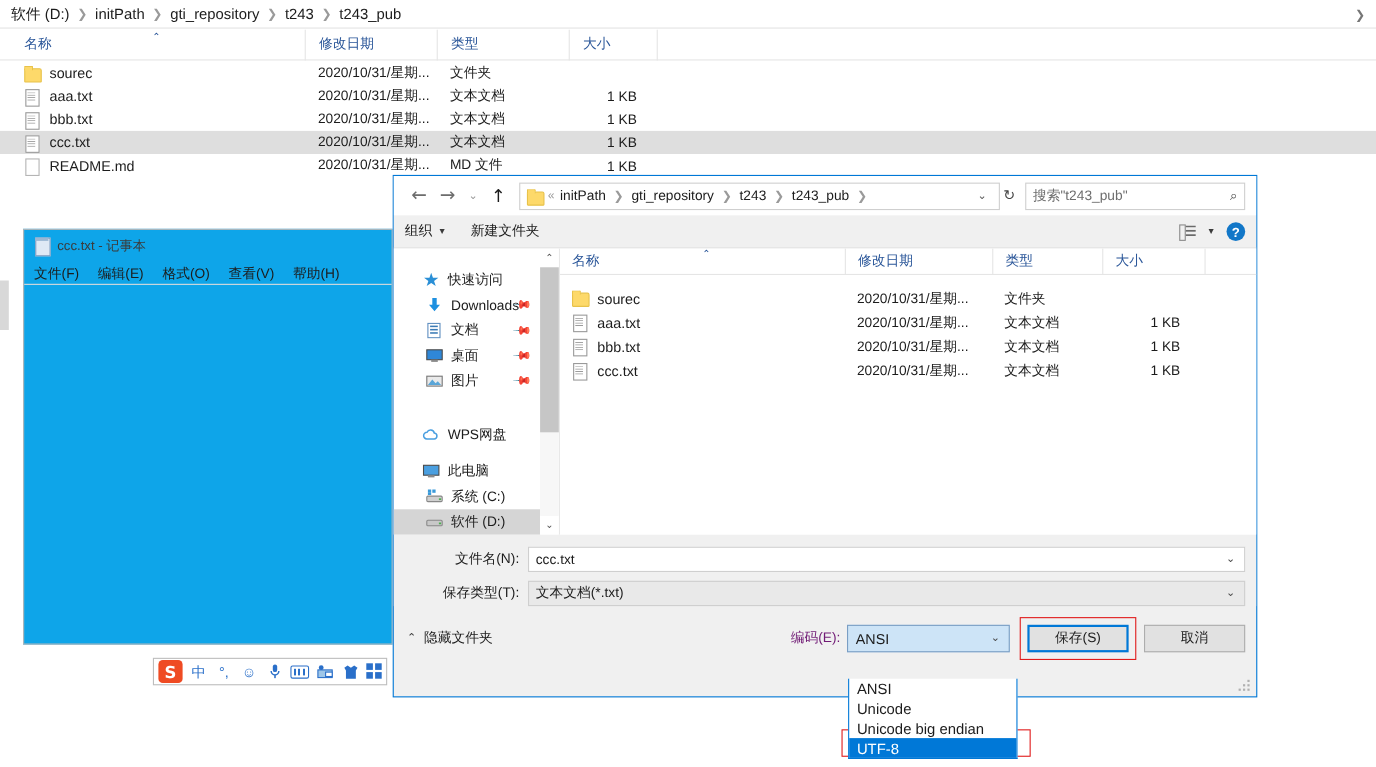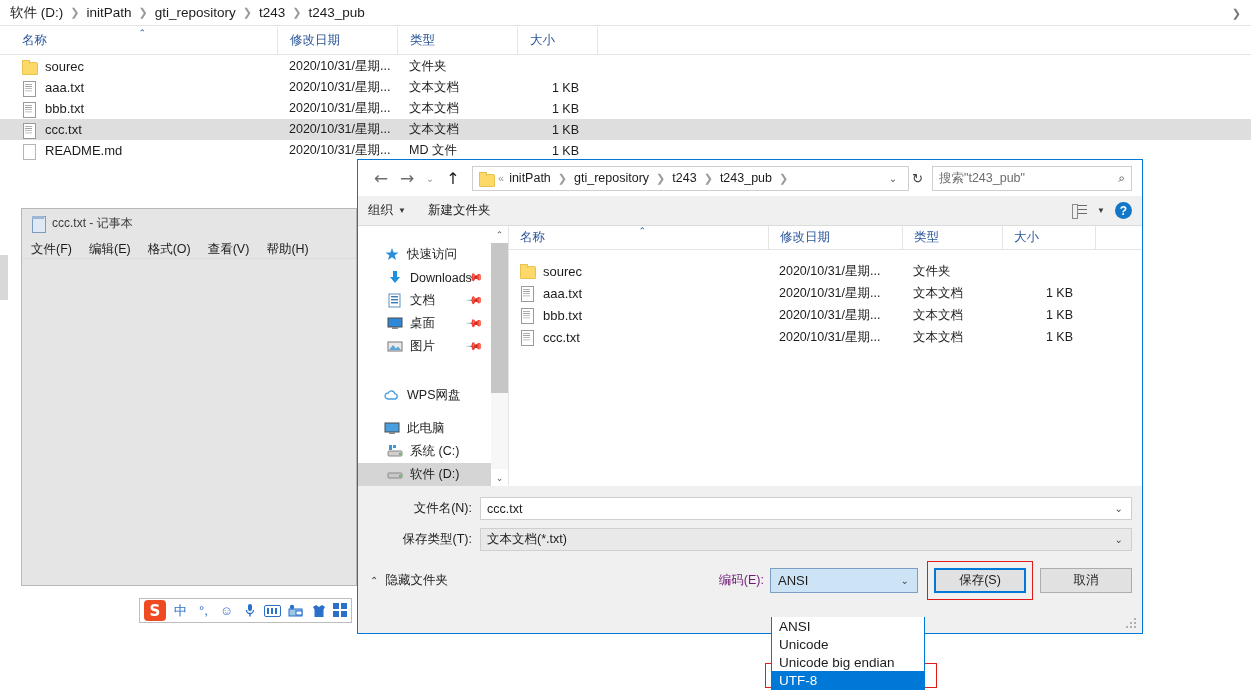--- a/index.html
+++ b/index.html
@@ -64,21 +64,21 @@
       linear-gradient(to bottom,#9a9a9a 1px, transparent 1px) 0 0/100% 2.2px repeat-y;
   }
   .ic-md::before {
     content:""; position:absolute; left:1px; top:1px; width:11px; height:14px;
     background:#fff; border:1px solid #b5b5b5;
   }
 
   
   .notepad {
     position:absolute; left:21px; top:208px; width:336px; height:378px;
-    background:#e5e5e5; border:1px solid #b8b8b8;
+    background:#0ea5e9; border:1px solid #b8b8b8;
   }
   .np-title { height:28px; display:flex; align-items:center; padding-left:9px;
               font-size:12px; color:#3b3b3b; }
   .np-icon { width:14px; height:15px; margin-right:7px; position:relative; flex:0 0 auto; }
   .np-icon::before { content:""; position:absolute; left:1px; top:0; width:12px; height:15px;
      background:#dfe9f5; border:1px solid #7d9cc0; }
   .np-icon::after { content:""; position:absolute; left:1px; top:0; width:12px; height:3px;
      background:#9bb7d4; }
   .np-menu { height:22px; display:flex; align-items:flex-end; padding-left:9px; gap:17px;
              font-size:12.5px; color:#1c1c1c; border-bottom:1px solid #dcdcdc; }

